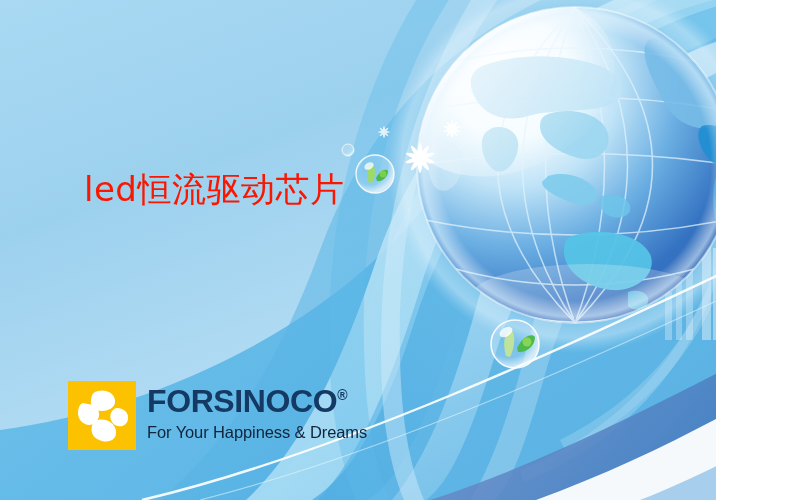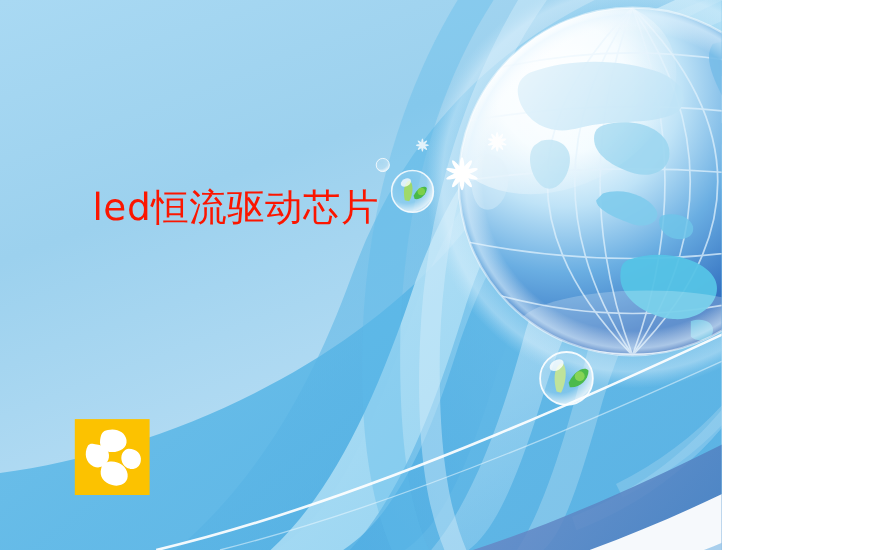--- a/index.html
+++ b/index.html
@@ -8,21 +8,21 @@
     padding: 0;
     background: #ffffff;
   }
   body {
     font-family: "Liberation Sans", sans-serif;
   }
 
   
   #banner {
     position: relative;
-    width: 656px;
+    width: 716px;
     height: 500px;
     overflow: hidden;
     background: linear-gradient(160deg, #a8d8f2 0%, #9ed2ef 30%, #b4dcf3 62%, #c6e4f6 100%);
   }
 
   #banner svg.layer {
     position: absolute;
     inset: 0;
     width: 800px;
     height: 500px;
@@ -367,16 +367,20 @@
           <path d="M12 24 C8 31 10 40 17 43 C24 46 30 41 31 35 C32 28 27 24 20 23
                    C15 22 14 22 12 24 Z"></path>
           <path d="M49 27 C56 27 61 32 60 38 C59 45 52 47 47 44 C42 41 41 34 44 30
                    C46 28 47 27 49 27 Z"></path>
           <path d="M30 39 C38 37 47 42 48 50 C49 58 42 62 34 60 C26 58 22 52 24 45
                    C25 41 26 40 30 39 Z"></path>
         </g>
       </svg>
     </div>
     <div id="logo-words">
+      <div id="logo-wordmark">
+        <span>FORSINOCO</span><span class="reg">®</span>
+      </div>
+      <div id="logo-tagline">For Your Happiness &amp; Dreams</div>
     </div>
   </div>
 
 </div>
 
 </body></html>

